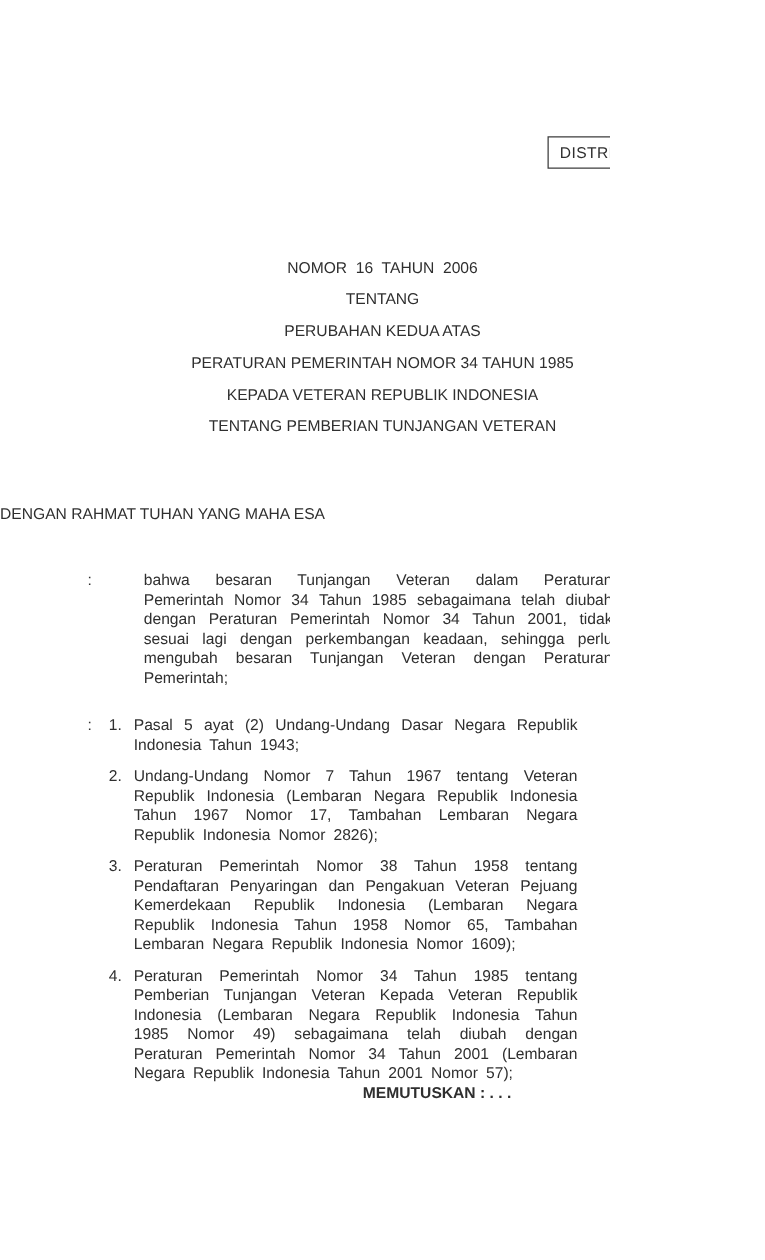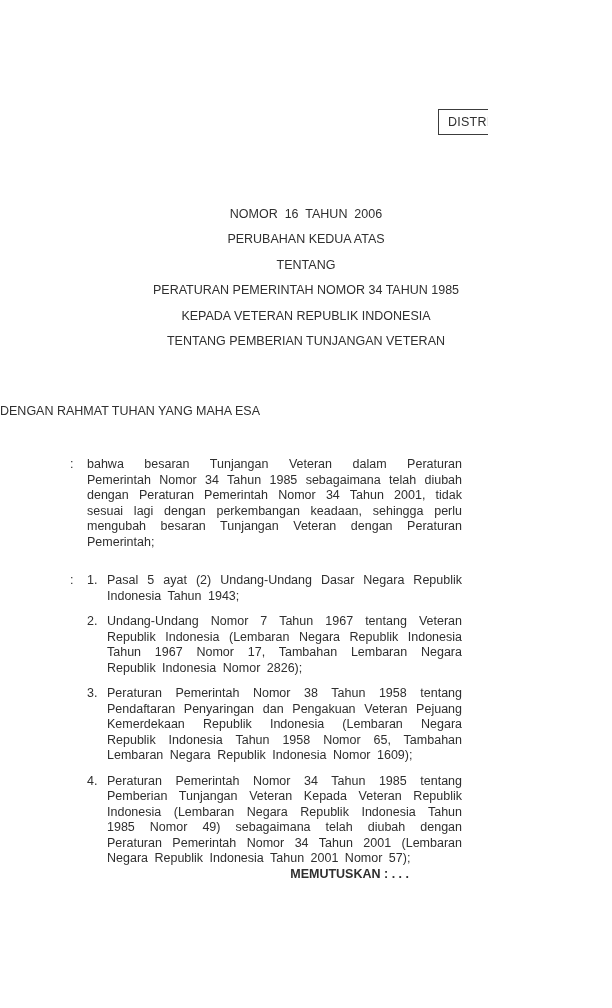--- a/index.html
+++ b/index.html
@@ -54,20 +54,21 @@
   }
   .row-considering { top: 457px; }
   .row-recalling   { top: 573px; }
   .row-label { width: 78px; flex: 0 0 78px; }
   .row-colon { width: 17px; flex: 0 0 17px; }
   .row-body  { width: 375px; flex: 0 0 375px; }
   .justified {
     text-align: justify;
     text-align-last: left;
     word-spacing: 3px;
+    margin-left: 28px;
   }
   .list-item { display: flex; margin-bottom: 10px; }
   .list-item:last-child { margin-bottom: 0; }
   .item-num { width: 20px; flex: 0 0 20px; }
   .item-text {
     width: 355px; flex: 0 0 355px;
     text-align: justify;
     text-align-last: left;
     word-spacing: 3px;
   }
@@ -84,22 +85,22 @@
 <body>
 
 <div class="page">
 
   <div class="stamp">
     <span>DISTRIBUSI  II</span>
   </div>
 
   <div class="title-block">
     <div class="tline">NOMOR  16  TAHUN  2006</div>
+    <div class="tline">TENTANG</div>
     <div class="tline">PERUBAHAN KEDUA ATAS</div>
-    <div class="tline">TENTANG</div>
     <div class="tline">PERATURAN PEMERINTAH NOMOR 34 TAHUN 1985</div>
     <div class="tline">KEPADA VETERAN REPUBLIK INDONESIA</div>
     <div class="tline">TENTANG PEMBERIAN TUNJANGAN VETERAN</div>
   </div>
 
   <div class="motto-block">
     <div class="tline">DENGAN RAHMAT TUHAN YANG MAHA ESA</div>
   </div>
 
   <div class="row row-considering">

